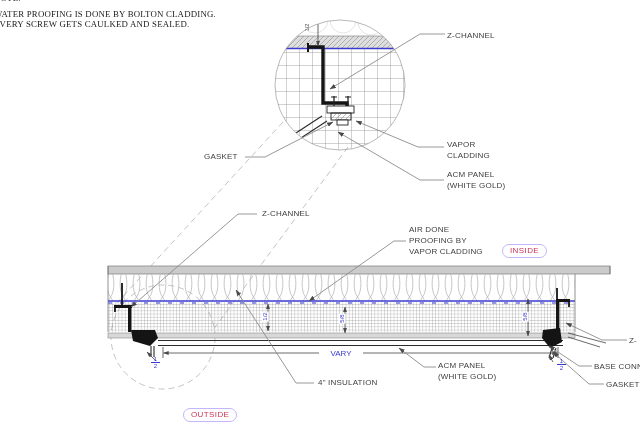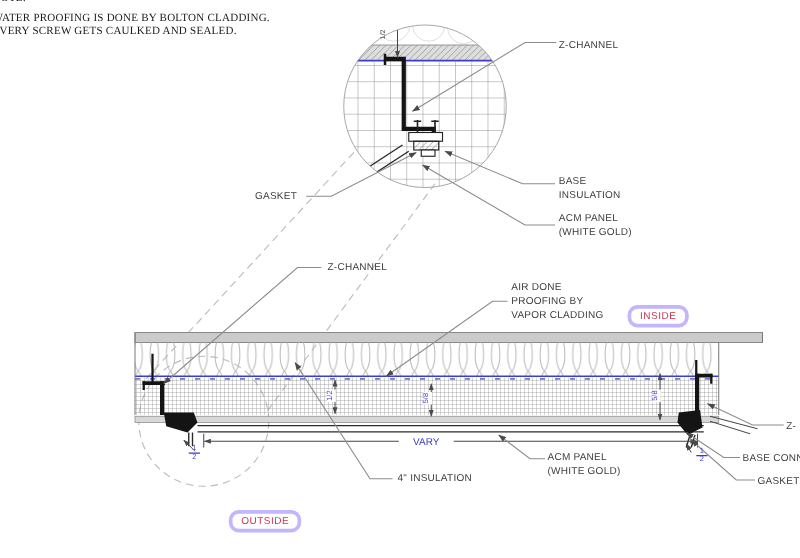--- a/index.html
+++ b/index.html
@@ -3,21 +3,21 @@
 <meta charset="utf-8">
 <style>
   html,body{margin:0;padding:0;background:#fff;}
   #stage{position:relative;width:640px;height:446px;background:#fff;overflow:hidden;
          font-family:"Liberation Sans",sans-serif;}
   svg{position:absolute;left:0;top:0;z-index:0;}
   .lbl{position:absolute;z-index:2;color:#3d3d3d;font-size:8px;letter-spacing:.2px;
        white-space:nowrap;line-height:9px;}
   .note{position:absolute;z-index:2;color:#1a1a1a;font-size:8.8px;white-space:nowrap;
         font-family:"Liberation Serif",serif;letter-spacing:.2px;line-height:10px;}
-  .badge{position:absolute;z-index:3;border:3px solid #c4b5fd;border-radius:8px;
+  .badge{position:absolute;z-index:3;border:1px solid #c4b5fd;border-radius:8px;
          color:var(--badge_red);font-size:8px;line-height:9px;padding:1px 7px 2px;
          letter-spacing:.4px;background:rgba(255,255,255,.85);white-space:nowrap;}
   .vary{position:absolute;z-index:3;width:44px;text-align:center;background:#fff;
         color:var(--accent_blue);font-size:8px;line-height:9px;}
   .dimv{position:absolute;z-index:3;transform:rotate(-90deg);font-size:6px;line-height:7px;
         color:var(--accent_blue);background:#fff;padding:0 1px;white-space:nowrap;}
   .dimv.dark{color:#444;background:transparent;font-size:5.5px;}
   .frac{position:absolute;z-index:3;color:var(--accent_blue);font-size:6px;line-height:6px;
         text-align:center;width:9px;}
   .frac .num{display:block;border-bottom:.6px solid var(--accent_blue);}
@@ -174,22 +174,22 @@
       <path d="M604,384 L589,384 L553,352" class="leader" marker-end="url(#arr)"></path>
     </g>
   </svg>
 
   <div class="note" style="left:-6px;top:-7px">NOTE:</div>
   <div class="note" style="left:-6px;top:9px">WATER PROOFING IS DONE BY BOLTON CLADDING.</div>
   <div class="note" style="left:-6px;top:19px">EVERY SCREW GETS CAULKED AND SEALED.</div>
 
   <div class="lbl" style="left:447px;top:31px">Z-CHANNEL</div>
   <div class="lbl" style="left:204px;top:152px">GASKET</div>
-  <div class="lbl" style="left:447px;top:140px">BASE</div>
-  <div class="lbl" style="left:447px;top:151px">INSULATION</div>
+  <div class="lbl" style="left:447px;top:140px">VAPOR</div>
+  <div class="lbl" style="left:447px;top:151px">CLADDING</div>
   <div class="lbl" style="left:447px;top:170px">ACM PANEL</div>
   <div class="lbl" style="left:447px;top:181px">(WHITE GOLD)</div>
   <div class="dimv dark" style="left:303px;top:24px">1/2</div>
 
   <div class="lbl" style="left:262px;top:209px">Z-CHANNEL</div>
   <div class="lbl" style="left:409px;top:225px">AIR DONE</div>
   <div class="lbl" style="left:409px;top:236px">PROOFING BY</div>
   <div class="lbl" style="left:409px;top:247px">VAPOR CLADDING</div>
   <div class="badge" style="left:502px;top:244px">INSIDE</div>
   <div class="badge" style="left:183px;top:408px">OUTSIDE</div>

